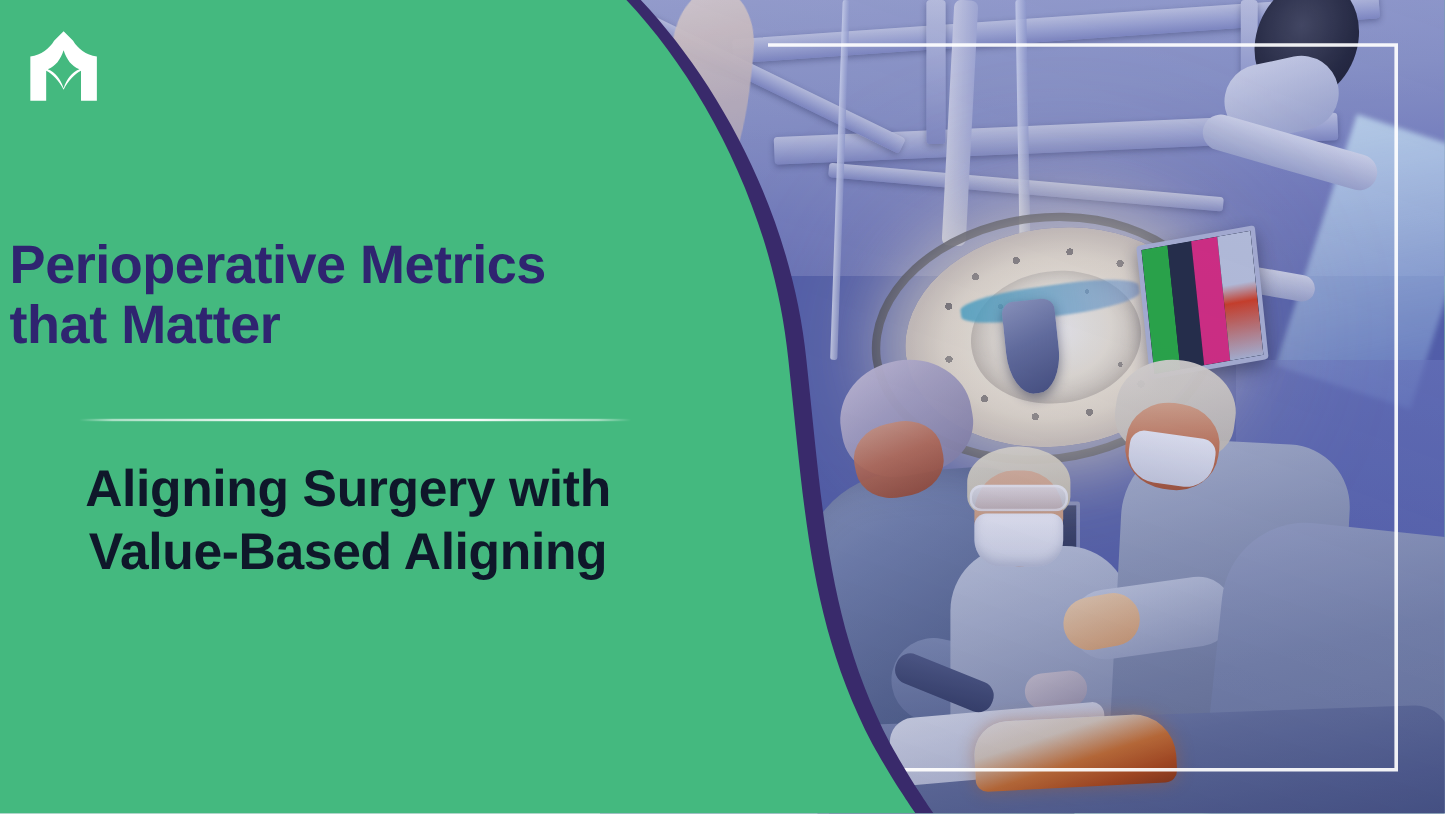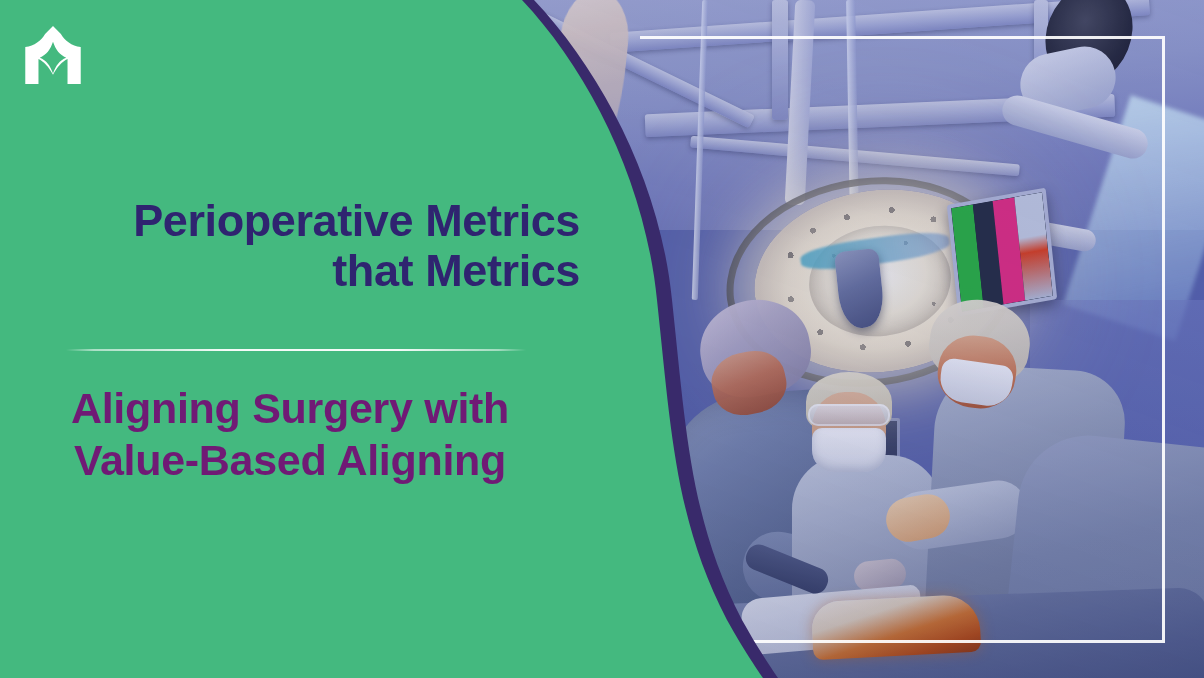--- a/index.html
+++ b/index.html
@@ -467,21 +467,21 @@
     top: 22px;
     width: 66px;
     height: 66px;
   }
 
   .headline-block {
     position: absolute;
     left: 0;
     top: 196px;
     width: 580px;
-    text-align: right;
+    text-align: left;
     padding-left: 8px;
     box-sizing: border-box;
   }
 
   .h-main {
     margin: 0;
     color: #2f2470;
     font-size: 45px;
     font-weight: 700;
     line-height: 1.12;
@@ -508,21 +508,21 @@
     position: absolute;
     left: 0;
     top: 382px;
     width: 580px;
     text-align: center;
     box-sizing: border-box;
   }
 
   .h-sub {
     margin: 0;
-    color: #701a75;
+    color: #0f172a;
     font-size: 43px;
     font-weight: 700;
     line-height: 1.22;
     letter-spacing: -0.3px;
     font-family: "Liberation Sans", sans-serif;
   }
 </style>
 </head>
 <body>
 
@@ -633,21 +633,21 @@
                Z
                M50 30 C46 42 40 50 30 54
                C40 58 46 66 50 78
                C54 66 60 58 70 54
                C60 50 54 42 50 30 Z" fill="#ffffff" fill-rule="evenodd"></path>
     </svg>
 
     <div class="headline-block">
       <h1 class="h-main">
         <span>Perioperative Metrics</span><br>
-        <span>that Metrics</span>
+        <span>that Matter</span>
       </h1>
     </div>
 
     <div class="divider"></div>
 
     <div class="h-sub-block">
       <h2 class="h-sub">
         <span>Aligning Surgery with</span><br>
         <span>Value-Based Aligning</span>
       </h2>

